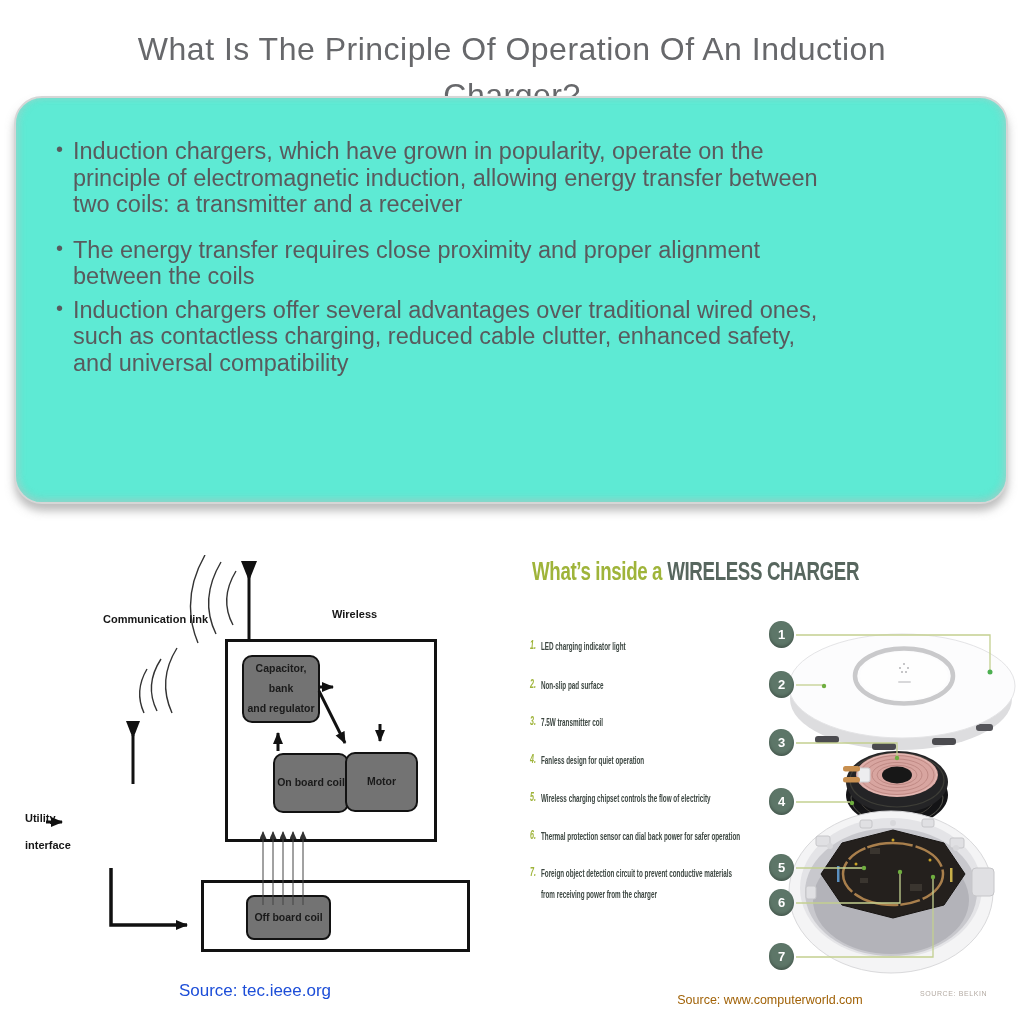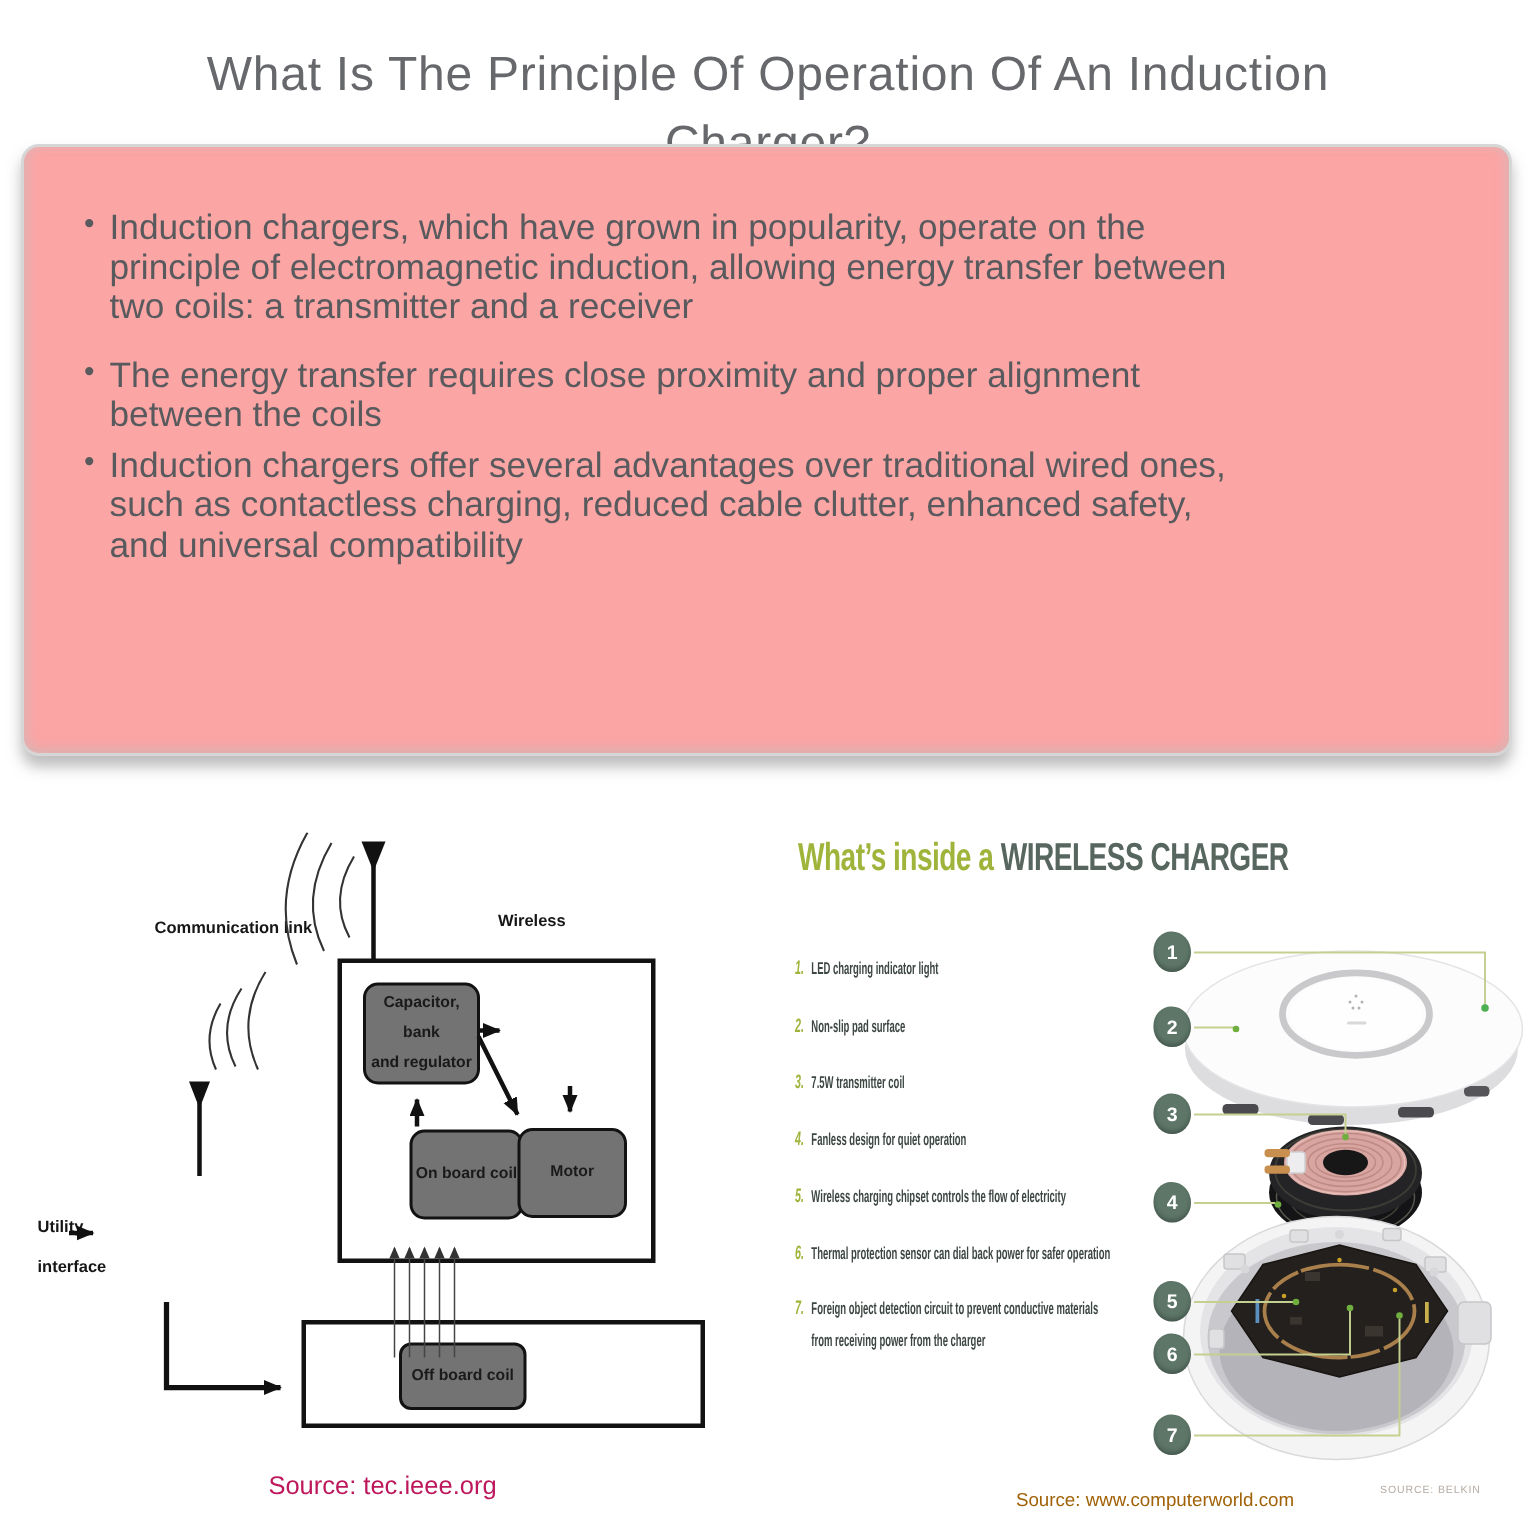--- a/index.html
+++ b/index.html
@@ -7,42 +7,42 @@
               font-family:"Liberation Sans", sans-serif; }
   .stage { position:relative; width:1024px; height:1024px; background:#fff; }
 
   
   .page-title { position:absolute; top:26px; left:72px; width:880px;
     text-align:center; font-size:32px; line-height:1.45; color:#67686b;
     font-weight:500; letter-spacing:.5px; }
 
   
   .summary-box { position:absolute; left:14px; top:96px; width:994px; height:408px;
-    background:#fca5a5; border:2px solid #d6d6d6; border-radius:12px;
+    background:#5eead4; border:2px solid #d6d6d6; border-radius:28px;
     box-shadow:0 7px 9px rgba(125,125,125,.5), inset 0 -4px 7px rgba(185,185,185,.3),
                inset 4px 0 6px rgba(205,205,205,.25), inset -4px 0 6px rgba(205,205,205,.25);
     padding:40px 30px 0 40px; }
   .bullet { position:relative; padding-left:17px; font-size:23.5px; line-height:1.13;
     color:#595a5d; white-space:pre-line; }
   .bullet::before { content:"•"; position:absolute; left:0; top:0; font-size:20px; color:#595a5d; }
   .bullet + .bullet { margin-top:7px; }
   .bullet.gap-lg { margin-top:19px; }
 
   
   .block-diagram { position:absolute; left:0; top:555px; width:500px; height:465px; }
   .block-diagram svg.lines { position:absolute; left:0; top:0; z-index:3; pointer-events:none; }
   .dbox { position:absolute; z-index:2; background:#737373; border:2.5px solid #121212;
     border-radius:10px; display:flex; align-items:center; justify-content:center;
     text-align:center; font-size:10.5px; font-weight:600; color:#1a1a1a;
     line-height:1.9; white-space:pre-line; }
   .dbox.square { border-radius:0; border-width:3px; background:transparent; }
   .dlabel { position:absolute; z-index:2; font-size:11px; font-weight:600; color:#161616;
     white-space:pre-line; }
   .diagram-source { position:absolute; z-index:2; left:150px; top:426px; width:210px;
-    text-align:center; font-size:17px; color:#be185d; }
+    text-align:center; font-size:17px; color:#1d4ed8; }
 
   
   .infographic { position:absolute; left:520px; top:550px; width:504px; height:474px; }
   .ig-heading { position:absolute; left:12px; top:6px; font-size:26px; font-weight:700;
     letter-spacing:-.5px; white-space:nowrap; transform:scaleX(.72); transform-origin:left top; }
   .ig-heading .h-green { color:#9fb43a; }
   .ig-heading .h-dark  { color:#57665e; margin-left:7px; }
   .ig-item { position:absolute; left:10px; display:flex; gap:9px; align-items:flex-start;
     transform:scaleX(.55); transform-origin:left top; white-space:pre-line; width:430px; }
   .ig-item .num { font-size:13px; font-weight:700; font-style:italic; color:#9fb43a; line-height:1.4; }
@@ -86,21 +86,21 @@
     <div class="dlabel" style="left:25px; top:250px; line-height:2.45;">Utility
 interface</div>
 
     <div class="dbox square" style="left:225px; top:84px; width:212px; height:203px;"></div>
 
     <div class="dbox" style="left:242px; top:100px; width:78px; height:68px;">Capacitor, bank
 and regulator</div>
     <div class="dbox" style="left:245px; top:198px; width:76px; height:60px;margin-left:28px;">On board coil</div>
     <div class="dbox" style="left:345px; top:197px; width:73px; height:60px;">Motor</div>
     <div class="dbox square" style="left:201px; top:325px; width:269px; height:72px;"></div>
-    <div class="dbox" style="left:246px; top:340px; width:85px; height:45px; border-radius:8px;margin-left:20px;">Off board coil</div>
+    <div class="dbox" style="left:246px; top:340px; width:85px; height:45px; border-radius:8px;">Off board coil</div>
 
     <svg class="lines" width="500" height="465" viewBox="0 0 500 465">
       <defs>
         <marker id="ah" markerUnits="userSpaceOnUse" markerWidth="13" markerHeight="11" refX="11" refY="5" orient="auto">
             <polygon points="0,0 12,5 0,10" fill="#111"></polygon>
           </marker>
         <marker id="ahs" markerUnits="userSpaceOnUse" markerWidth="9" markerHeight="8" refX="7" refY="3.5" orient="auto">
             <polygon points="0,0 8,3.5 0,7" fill="#333"></polygon>
           </marker>
       </defs>

